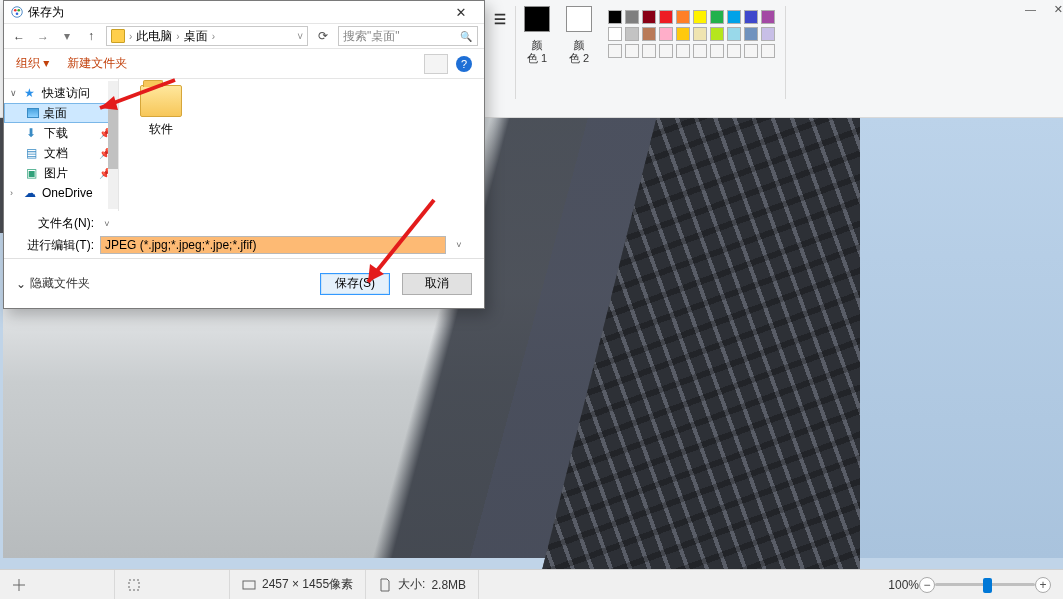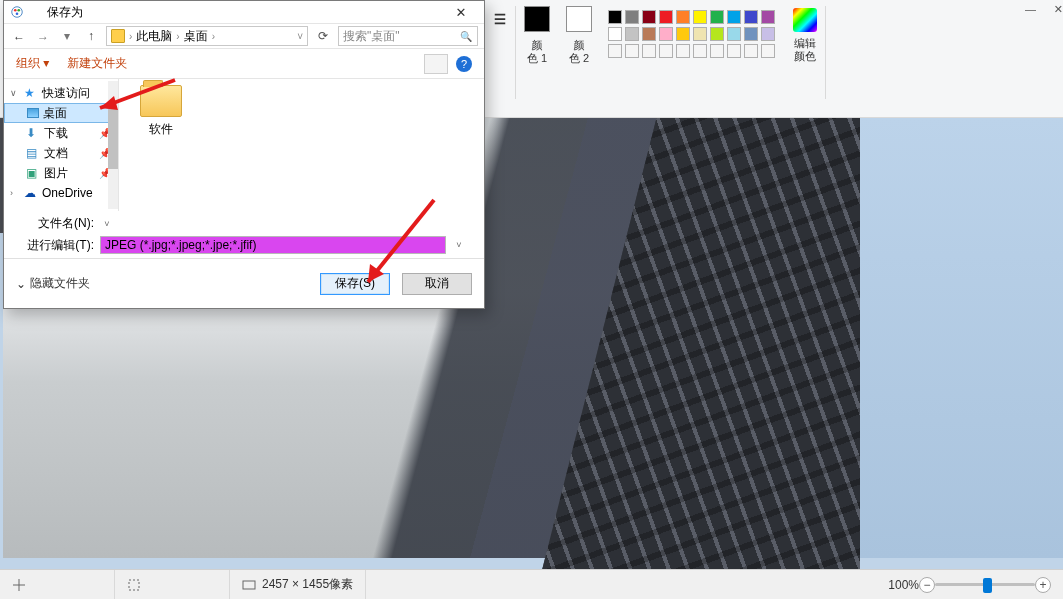--- a/index.html
+++ b/index.html
@@ -35,21 +35,21 @@
 .status-bar { position: absolute; bottom: 0; left: 0; right: 0; height: 30px; background: #f0f0f0; border-top: 1px solid #d0d0d0; display: flex; align-items: center; font-size: 12px; color: #333; }
 .status-seg { display: flex; align-items: center; gap: 6px; padding: 0 12px; height: 100%; border-right: 1px solid #d9d9d9; }
 .status-ico { width: 14px; height: 14px; display: inline-flex; align-items: center; justify-content: center; color: #555; }
 .zoom-area { margin-left: auto; display: flex; align-items: center; gap: 0; padding-right: 12px; }
 .zoom-track { width: 100px; height: 3px; background: #bfbfbf; position: relative; border-radius: 2px; }
 .zoom-thumb { position: absolute; left: 48%; top: -5px; width: 9px; height: 15px; background: #0078d7; border-radius: 2px; }
 .zoom-btn { width: 16px; height: 16px; border: 1px solid #aaa; border-radius: 50%; color: #555; display: flex; align-items: center; justify-content: center; font-size: 12px; background: #fff; cursor: pointer; }
 
 
 .dialog { position: absolute; left: 3px; top: 0; width: 482px; height: 309px; background: #fff; border: 1px solid #7a7a7a; box-shadow: 4px 6px 14px rgba(0,0,0,.25); display: flex; flex-direction: column; }
-.dlg-title { height: 22px; display: flex; align-items: center; padding: 0 6px; font-size: 12px; gap: 19px; }
+.dlg-title { height: 22px; display: flex; align-items: center; padding: 0 6px; font-size: 12px; }
 .dlg-title-ico { width: 14px; height: 14px; margin-right: 4px; }
 .dlg-close { margin-left: auto; width: 34px; height: 100%; display: flex; align-items: center; justify-content: center; font-size: 13px; color: #333; cursor: pointer; }
 .dlg-addr { height: 26px; display: flex; align-items: center; border-top: 1px solid #e5e5e5; border-bottom: 1px solid #e5e5e5; padding: 0 6px; gap: 6px; font-size: 12px; background: #fff; }
 .nav-btn { width: 18px; height: 18px; color: #777; display: flex; align-items: center; justify-content: center; }
 .nav-btn.enabled { color: #333; cursor: pointer; }
 .crumb-box { flex: 1; display: flex; align-items: center; height: 20px; border: 1px solid #c8c8c8; padding: 0 4px; gap: 4px; }
 .crumb-ico { width: 14px; height: 14px; background: #ffcf4b; border: 1px solid #caa024; border-radius: 1px; }
 .crumb-sep { color: #888; font-size: 10px; }
 .crumb-refresh { width: 18px; color: #555; text-align: center; }
 .search-box { width: 140px; height: 20px; border: 1px solid #c8c8c8; display: flex; align-items: center; padding: 0 4px; color: #888; gap: 4px; }
@@ -159,25 +159,20 @@
           <div class="color-cell" style="background: rgb(245, 245, 245);"></div>
           <div class="color-cell" style="background: rgb(245, 245, 245);"></div>
           <div class="color-cell" style="background: rgb(245, 245, 245);"></div>
           <div class="color-cell" style="background: rgb(245, 245, 245);"></div>
           <div class="color-cell" style="background: rgb(245, 245, 245);"></div>
           <div class="color-cell" style="background: rgb(245, 245, 245);"></div>
           <div class="color-cell" style="background: rgb(245, 245, 245);"></div>
           <div class="color-cell" style="background: rgb(245, 245, 245);"></div>
         </div>
     </div>
-    <div class="ribbon-group">
-      <div class="edit-colors-ico"></div>
-      <div class="ribbon-lbl" style="white-space:pre">编辑
-颜色</div>
-    </div>
     <div class="ribbon-sep"></div>
     <div class="group-name" style="left:90px;right:auto;width:400px">颜色</div>
   </div>
 
   <div class="canvas-area">
     <div class="canvas-img">
       <div class="bldg l"></div>
       <div class="bldg r1"></div>
     </div>
     <div class="canvas-right"></div>
@@ -198,20 +193,29 @@
           </svg>
       </span>
     </div>
     <div class="status-seg">
       <span class="status-ico">
         <svg viewBox="0 0 14 14" width="14" height="14">
             <rect x="1" y="3" width="12" height="8" fill="none" stroke="#666"></rect>
           </svg>
       </span>
       <span>2457 × 1455像素</span>
+    </div>
+    <div class="status-seg">
+      <span class="status-ico">
+        <svg viewBox="0 0 14 14" width="14" height="14">
+            <path d="M3 1h6l2 2v10H3z" fill="none" stroke="#666"></path>
+          </svg>
+      </span>
+      <span>大小:</span>
+      <span>2.8MB</span>
     </div>
     <div class="zoom-area">
       <span>100%</span>
       <span class="zoom-btn">−</span>
       <div class="zoom-track">
           <div class="zoom-thumb"></div>
         </div>
       <span class="zoom-btn">+</span>
     </div>
   </div>
@@ -304,21 +308,21 @@
       </div>
     </div>
 
     <div class="dlg-fields">
       <div class="fld-row">
         <span class="fld-lbl">文件名(N):</span>
         <span class="fld-dd">˅</span>
       </div>
       <div class="fld-row">
         <span class="fld-lbl">进行编辑(T):</span>
-        <input class="fld-input" style="background: #d946ef;" value="JPEG (*.jpg;*.jpeg;*.jpe;*.jfif)">
+        <input class="fld-input" style="background: #fdba74;" value="JPEG (*.jpg;*.jpeg;*.jpe;*.jfif)">
         <span class="fld-dd">˅</span>
       </div>
     </div>
 
     <div class="dlg-footer">
       <span class="hide-folders">
         <span>⌄</span>
         <span>隐藏文件夹</span>
       </span>
       <div class="btn-row">

